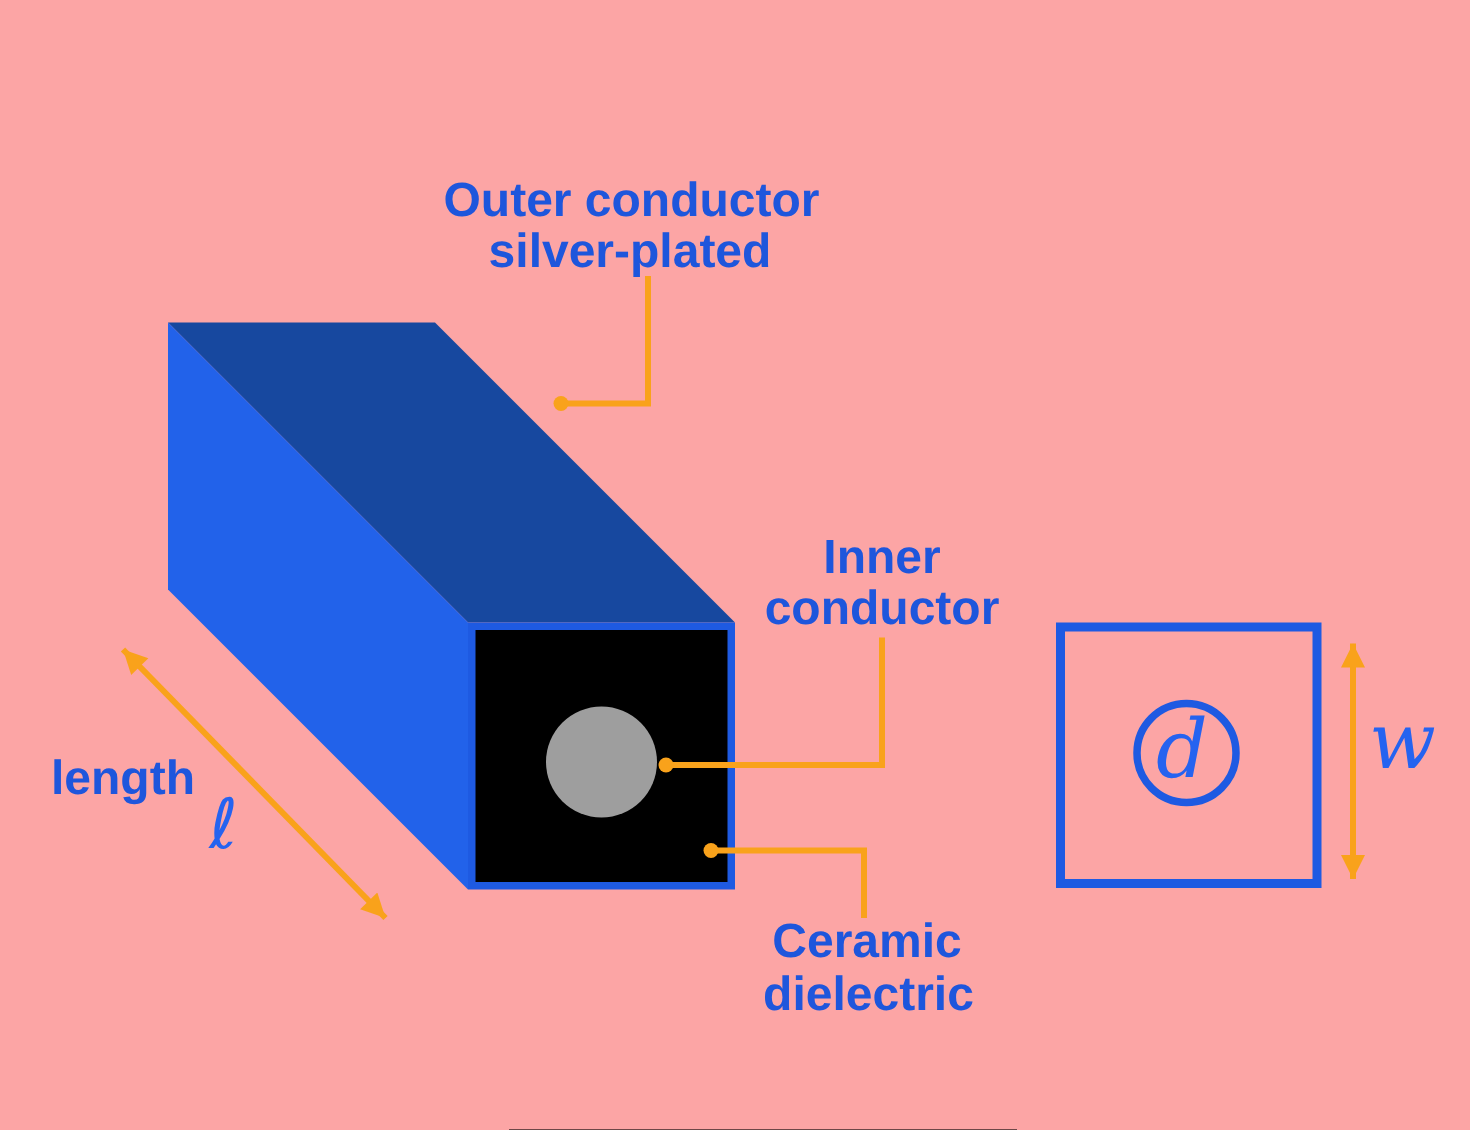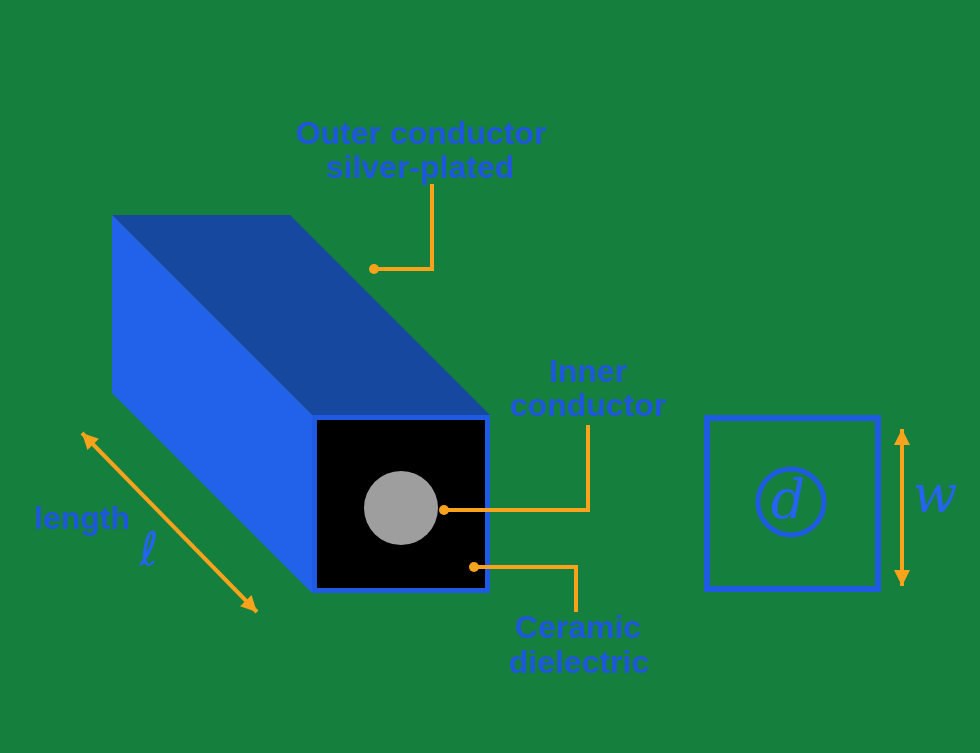--- a/index.html
+++ b/index.html
@@ -7,21 +7,21 @@
     padding: 0;
     background: #000000;
     width: 980px;
     height: 753px;
     overflow: hidden;
   }
   .stage {
     position: relative;
     width: 980px;
     height: 753px;
-    background: #15803d;
+    background: #fca5a5;
   }
   svg { display: block; }
   .lbl {
     font-family: "Liberation Sans", sans-serif;
     font-size: 32px;
     font-weight: 600;
     text-anchor: middle;
   }
   .sym {
     font-family: "DejaVu Serif", serif;

